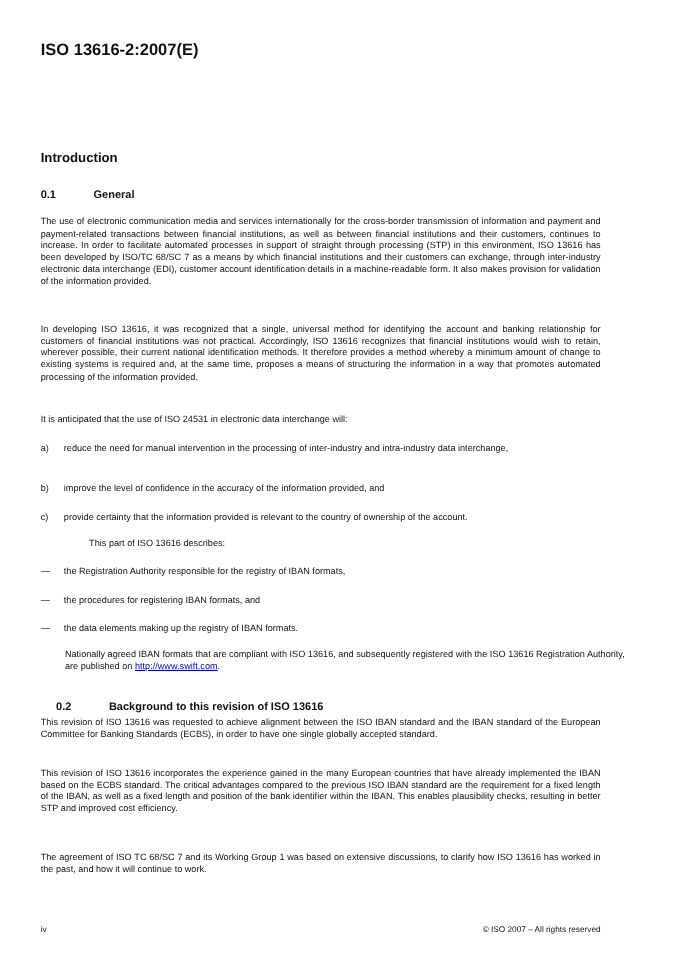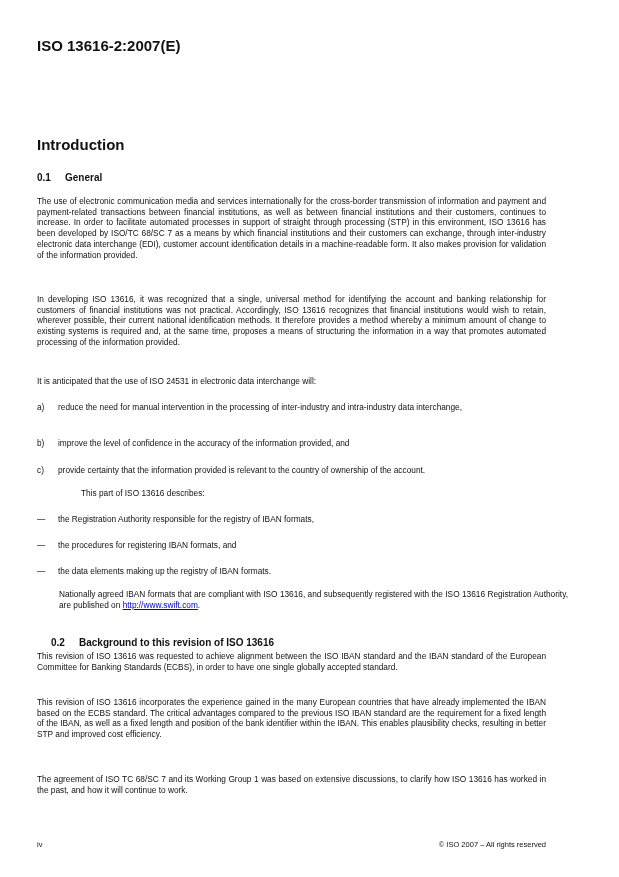--- a/index.html
+++ b/index.html
@@ -1,22 +1,22 @@
 <!DOCTYPE html>
 <html><head>
 <meta charset="utf-8">
 <style>
   html, body { margin:0; padding:0; background:#ffffff; }
   body { width:619px; height:877px; position:relative; overflow:hidden;
          font-family:"Liberation Sans", sans-serif; color:#111; }
   .abs { position:absolute; }
   .hdr { left:37px; top:37px; font-size:15px; font-weight:bold; }
-  .h1 { left:37px; top:136px; font-size:15px; font-weight:bold; }
+  .h1 { left:37px; top:136px; font-size:12px; font-weight:bold; }
   .h2 { left:37px; font-size:10px; font-weight:bold; }
-  .h2 .num { display:inline-block; width:28px; }
+  .h2 .num { display:inline-block; width:48px; }
   .p { left:37px; width:509px; font-size:8.3px; line-height:10.7px; text-align:justify; }
   .li { left:37px; width:509px; font-size:8.3px; line-height:10.7px; display:flex; }
   .li .mk { width:21px; flex:none; }
   .li .tx { flex:1; text-align:justify; }
   a.link { color:#0000cc; text-decoration:underline; }
   .foot { top:840px; font-size:7.5px;text-align:center; }
 </style>
 </head>
 <body>
 

